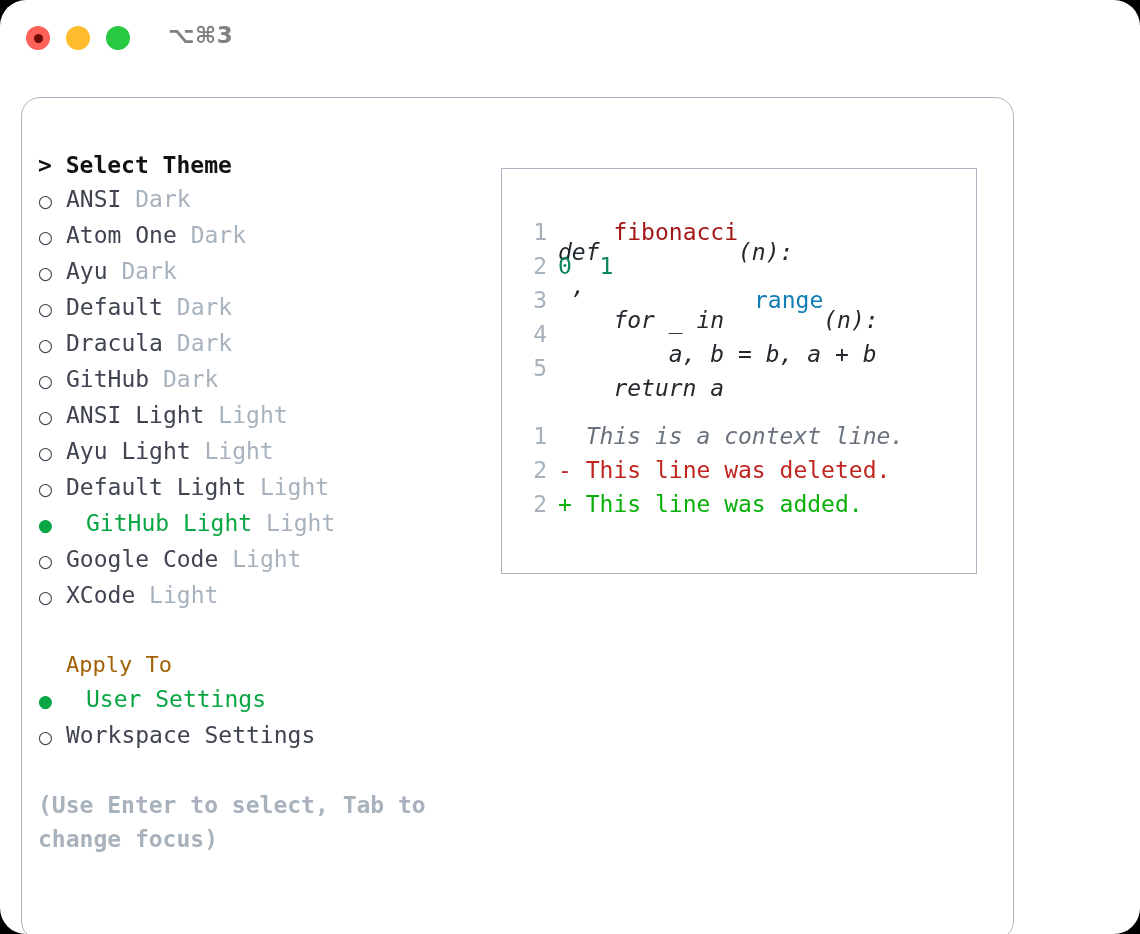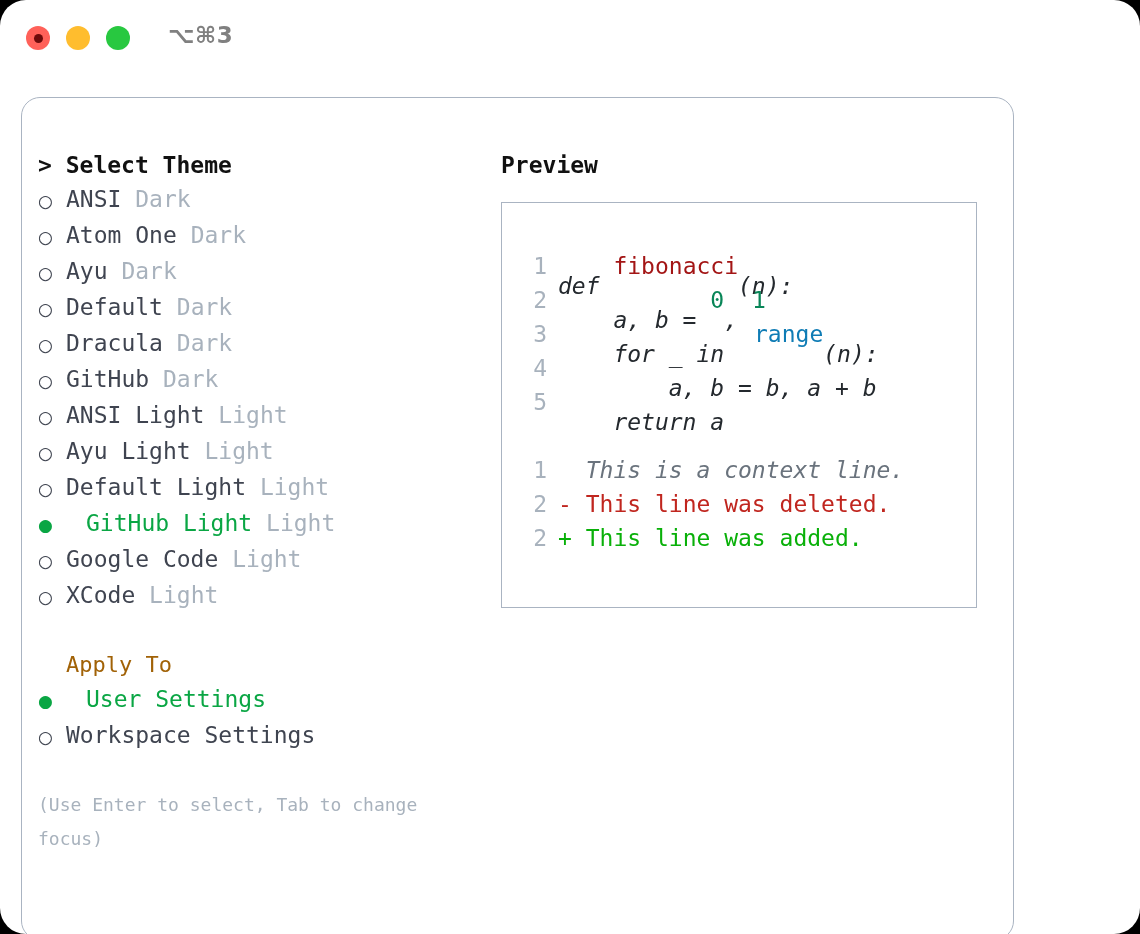--- a/index.html
+++ b/index.html
@@ -118,25 +118,26 @@
     font-family: "DejaVu Sans Mono", "Liberation Mono", monospace;
     font-size: 22px;
     color: #a16207;
     line-height: 34px;
     padding-left: 28px;
     white-space: pre;
   }
   .spacer-line { height: 34px; }
   .hint {
     font-family: "DejaVu Sans Mono", "Liberation Mono", monospace;
-    font-size: 18px;
+    font-size: 23px;
     line-height: 34px;
     color: #a8b2bd;
     width: 410px;
     white-space: pre-wrap;
+    font-weight: bold;
   }
   
   .right-col {
     position: absolute;
     left: 479px;
     top: 50px;
     width: 490px;
   }
   .preview-head {
     font-family: "DejaVu Sans Mono", "Liberation Mono", monospace;
@@ -222,25 +223,24 @@
       <div class="apply-head">Apply To</div>
       <div id="apply-list">
           <div class="opt-row"><span class="marker sel">●</span><span class="opt-label sel">User Settings</span></div>
           <div class="opt-row"><span class="marker">○</span><span class="opt-label">Workspace Settings</span></div>
         </div>
       <div class="spacer-line"></div>
       <div class="hint">(Use Enter to select, Tab to change focus)</div>
     </div>
 
     <div class="right-col">
-      <div class="preview-head">Preview</div>
       <div class="preview-box">
         <div class="code" id="code-block">
             <div class="code-row"><span class="lineno">1</span><span class="code-text ital">def </span><span class="tok-fn">fibonacci</span><span class="code-text ital">(n):</span></div>
-            <div class="code-row"><span class="lineno">2</span><span class="code-text ital">    a, b = </span><span class="tok-num">0</span><span class="code-text ital">, </span><span class="tok-num">1</span></div>
+            <div class="code-row"><span class="lineno">2</span><span class="tok-num">0</span><span class="code-text ital">, </span><span class="tok-num">1</span></div>
             <div class="code-row"><span class="lineno">3</span><span class="code-text ital">    for _ in </span><span class="tok-call">range</span><span class="code-text ital">(n):</span></div>
             <div class="code-row"><span class="lineno">4</span><span class="code-text ital">        a, b = b, a + b</span></div>
             <div class="code-row"><span class="lineno">5</span><span class="code-text ital">    return a</span></div>
             <div class="code-row">&nbsp;</div>
             <div class="code-row"><span class="lineno">1</span><span class="diff-ctx">  </span><span class="diff-ctx">This is a context line.</span></div>
             <div class="code-row"><span class="lineno">2</span><span class="diff-del">- </span><span class="diff-del">This line was deleted.</span></div>
             <div class="code-row"><span class="lineno">2</span><span class="diff-add">+ </span><span class="diff-add">This line was added.</span></div>
           </div>
       </div>
     </div>

